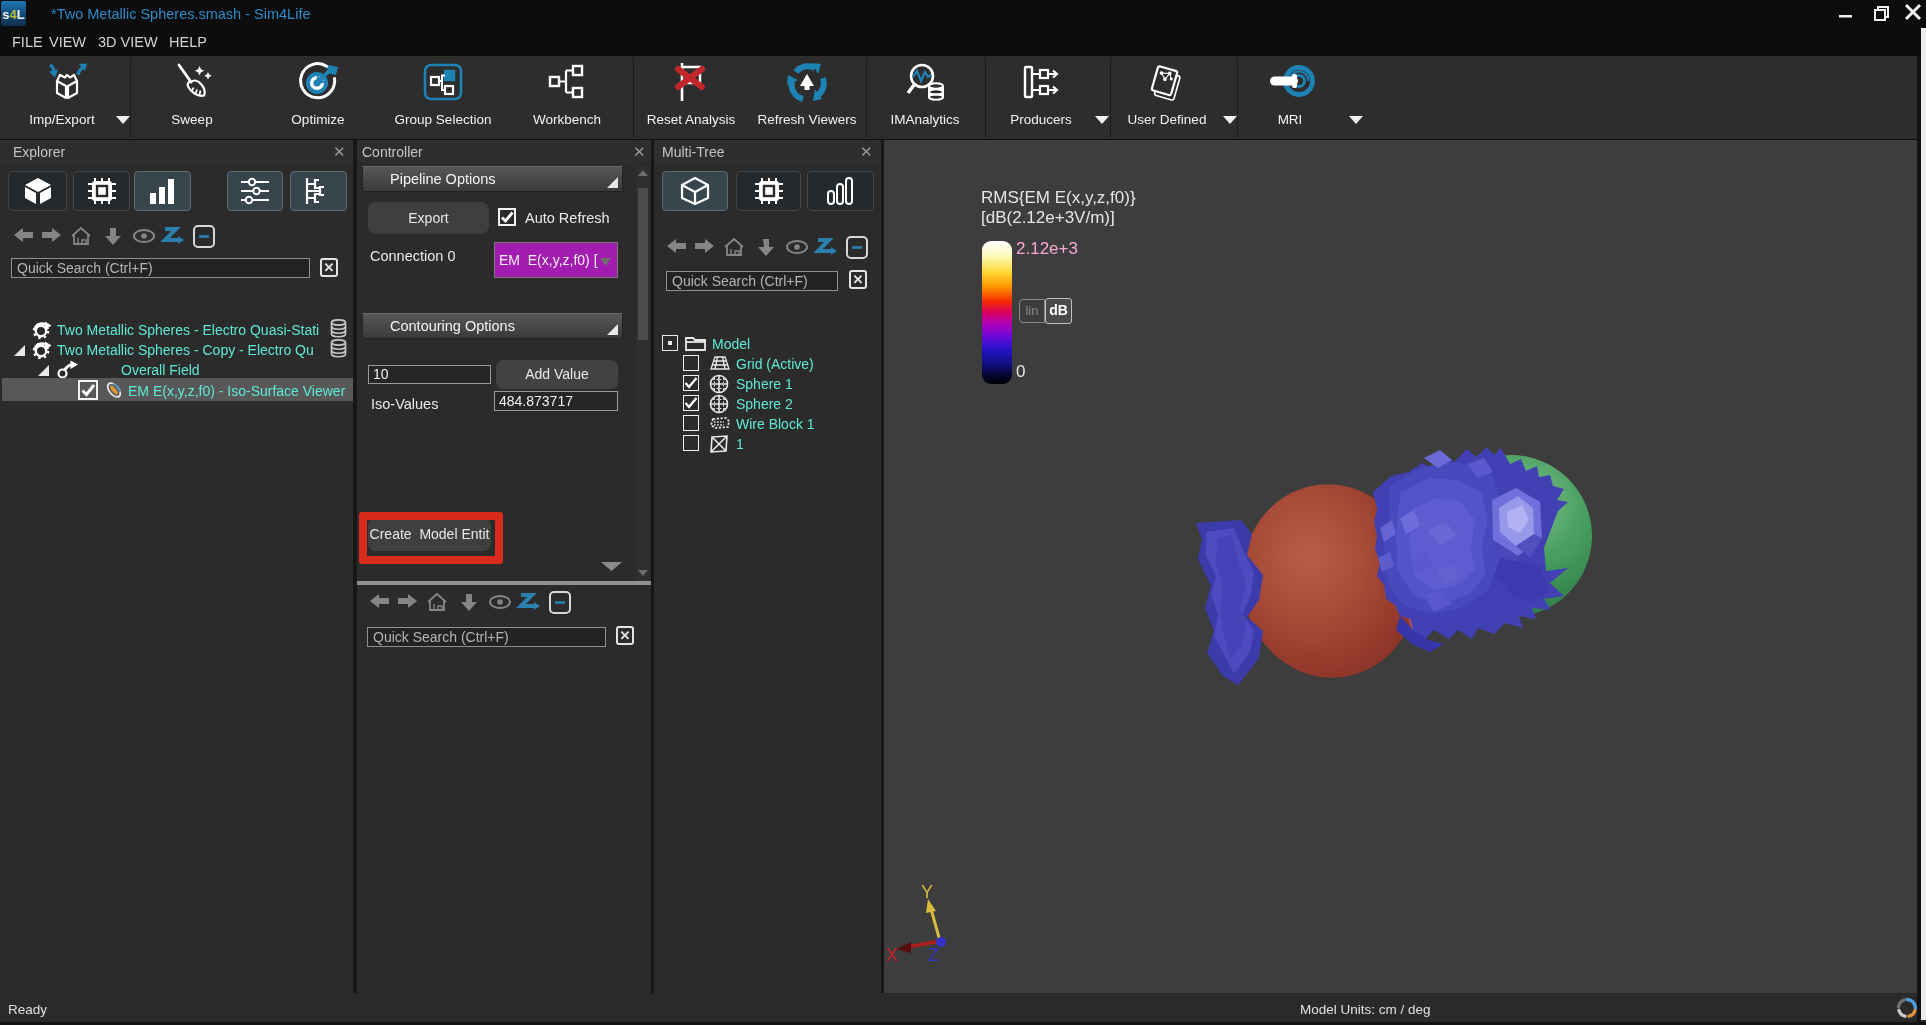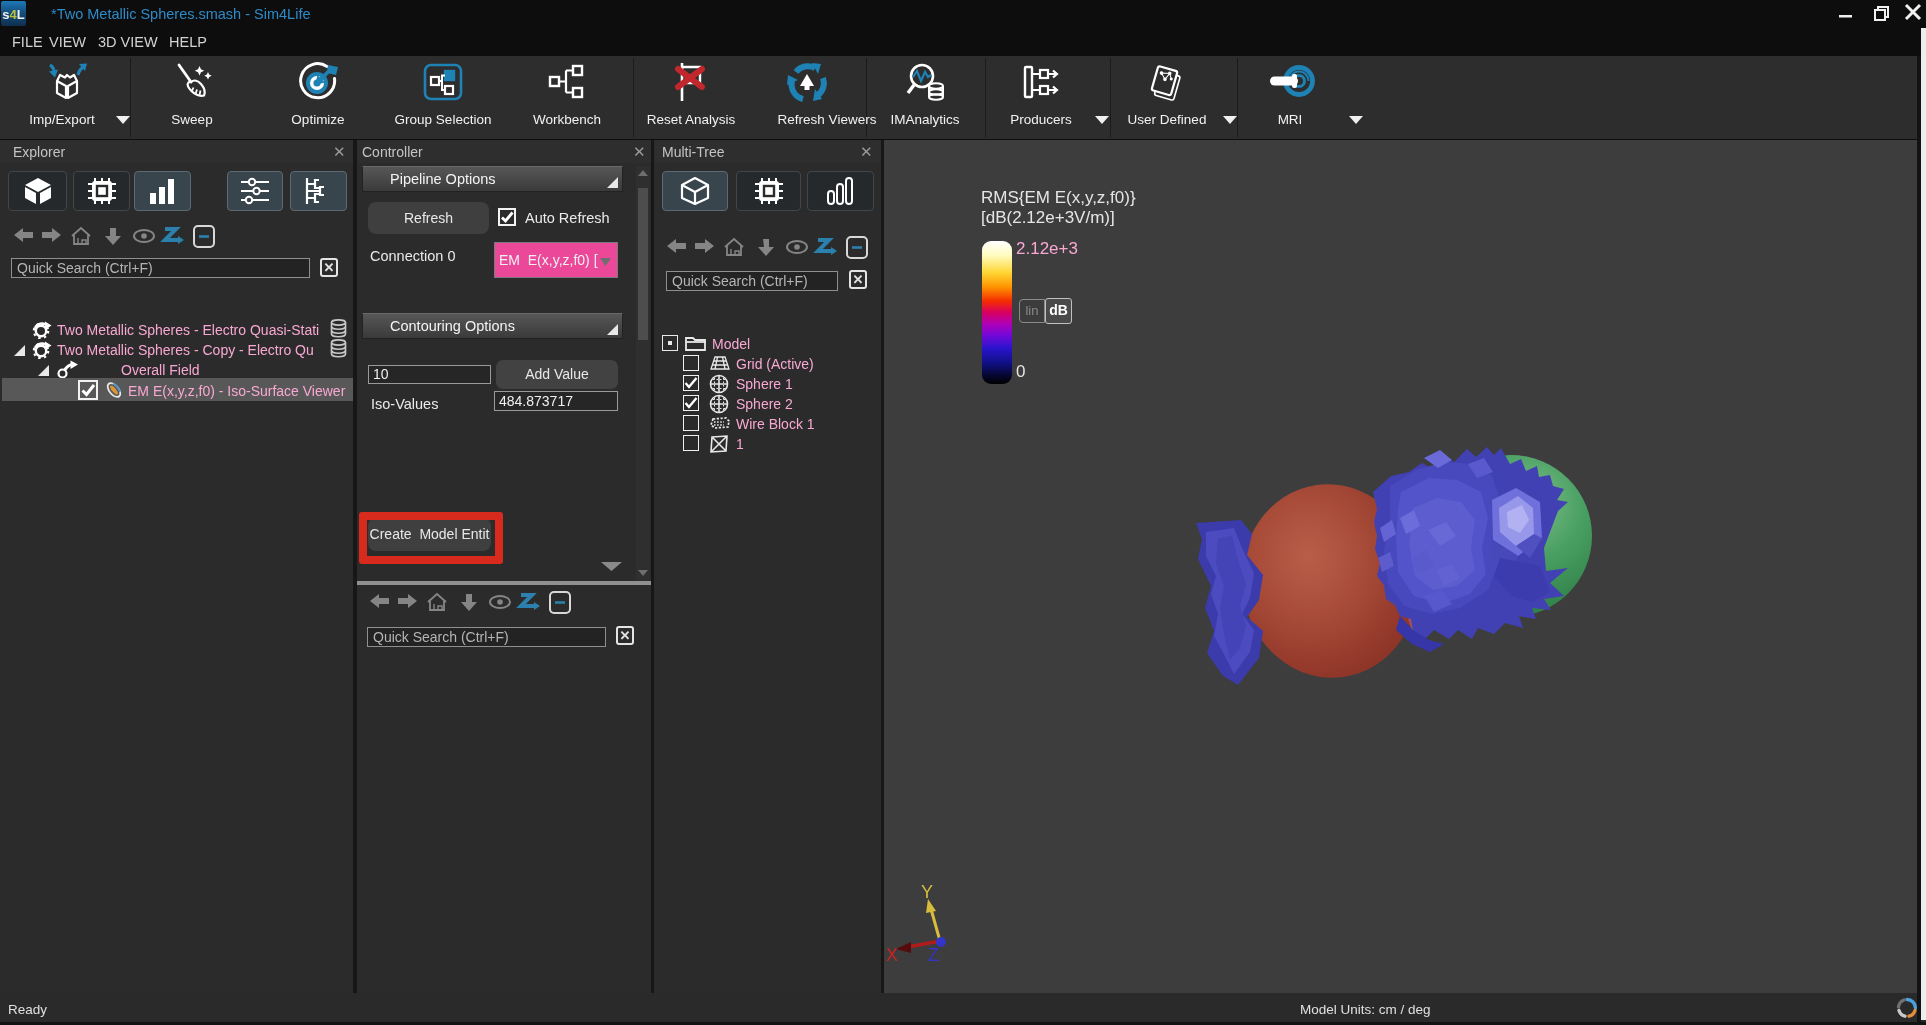--- a/index.html
+++ b/index.html
@@ -33,21 +33,21 @@
 .phead .x { position:absolute; top:3px; font-size:15px; color:#9a9a9a; }
 #explorer { left:0; width:353px; }
 #controller { left:357px; width:294px; }
 #multitree { left:654px; width:227px; }
 .vsplit { position:absolute; top:140px; height:853px; background:#171717; }
 
 .bigbtn { position:absolute; top:31px; height:40px; border-radius:4px; border:1px solid #41464a; background:#25292c; }
 .bigbtn.sel { background:#39454d; border-color:#5c6a73; }
 .qsearch { position:absolute; height:20px; background:#232323; border:1px solid #8f8f8f; font-size:14px; color:#b5b5b5; padding-left:5px; line-height:18px; }
 .qclear { position:absolute; width:18px; height:19px; border:2px solid #e4e4e4; border-radius:3px; color:#e4e4e4; text-align:center; line-height:15px; font-size:13px; font-weight:bold; }
-.trow { position:absolute; font-size:14px; color:#f9a8d4; white-space:nowrap; }
+.trow { position:absolute; font-size:14px; color:#5eead4; white-space:nowrap; }
 .dbicon { position:absolute; }
 
 
 .secbar { position:absolute; left:5px; width:261px; height:26px; background:linear-gradient(#575757,#3a3a3a); border:1px solid #222; border-top:1px solid #686868; color:#f4f4f4; font-size:14.5px; text-align:left; padding-left:27px; line-height:24px; }
 .corner { position:absolute; right:4px; bottom:3px; width:0; height:0; border-left:11px solid transparent; border-bottom:11px solid #e8e8e8; }
 .cbtn { position:absolute; background:#373737; border:1px solid #5e5e5e; border-radius:3px; color:#e8e8e8; font-size:14px; text-align:center; }
 .cinput { position:absolute; background:#262626; border:1px solid #9a9a9a; color:#f0f0f0; font-size:14px; padding-left:4px; }
 .clabel { position:absolute; font-size:14.5px; color:#eaeaea; }
 .chk { position:absolute; width:18px; height:18px; background:transparent; border:2px solid #f2f2f2; }
 .chk svg { position:absolute; left:0px; top:1px; }
@@ -152,21 +152,21 @@
   <svg class="ricon" style="left:807px; top:5px;" width="44" height="42" viewBox="0 0 44 42">
     <path d="M11 11 A15 15 0 0 1 30 7" stroke="#1e82b4" stroke-width="6" fill="none"></path>
     <path d="M36 3 L27 2 L33 13 Z" fill="#1e82b4"></path>
     <path d="M38 17 A15 15 0 0 1 33 34" stroke="#1e82b4" stroke-width="6" fill="none"></path>
     <path d="M28 40 L37 38 L30 28 Z" fill="#1e82b4"></path>
     <path d="M18 38 A15 15 0 0 1 7 20" stroke="#1e82b4" stroke-width="6" fill="none"></path>
     <path d="M3 14 L2 24 L13 19 Z" fill="#1e82b4"></path>
     <path d="M22 13 L29 25 L15 25 Z" fill="#fff"></path>
     <rect x="19.5" y="24" width="5" height="5" fill="#fff"></rect>
   </svg>
-  <div class="rlabel" style="left:807px;margin-left:20px;">Refresh Viewers</div>
+  <div class="rlabel" style="left:807px;">Refresh Viewers</div>
 
   <svg class="ricon" style="left:925px; top:5px;" width="44" height="42" viewBox="0 0 44 42">
     <circle cx="19" cy="15" r="11" stroke="#fff" stroke-width="2.6" fill="none"></circle>
     <path d="M10 16 L14 10 L18 20 L22 11 L25 16 L28 14" stroke="#1e82b4" stroke-width="2.2" fill="none"></path>
     <path d="M11 24 L5 32" stroke="#fff" stroke-width="3.4"></path>
     <ellipse cx="33" cy="25" rx="7" ry="2.8" stroke="#fff" stroke-width="2" fill="none"></ellipse>
     <path d="M26 25 L26 36 M40 25 L40 36" stroke="#fff" stroke-width="2" fill="none"></path>
     <ellipse cx="33" cy="31" rx="7" ry="2.8" stroke="#fff" stroke-width="2" fill="none"></ellipse>
     <ellipse cx="33" cy="36" rx="7" ry="2.8" stroke="#fff" stroke-width="2" fill="none"></ellipse>
   </svg>
@@ -343,29 +343,29 @@
 
   <div class="abs" style="left:279px; top:26px; width:14px; height:415px; background:#2f2f2f;"></div>
   <svg class="abs" style="left:280px; top:28px;" width="12" height="10">
         <path d="M6 2 L11 8 L1 8 Z" fill="#6e6e6e"></path>
       </svg>
   <div class="abs" style="left:281px; top:48px; width:10px; height:152px; background:#4d4d4d;"></div>
   <svg class="abs" style="left:280px; top:428px;" width="12" height="10">
         <path d="M6 8 L11 2 L1 2 Z" fill="#6e6e6e"></path>
       </svg>
 
-  <div class="cbtn" style="left:11px; top:62px; width:121px; height:32px; line-height:32px; border:none; border-radius:8px; background:#3f3f3f;">Refresh</div>
+  <div class="cbtn" style="left:11px; top:62px; width:121px; height:32px; line-height:32px; border:none; border-radius:8px; background:#3f3f3f;">Export</div>
   <div class="chk" style="left:141px; top:68px;">
         <svg width="14" height="13" viewBox="0 0 14 13">
           <path d="M2 6.5 L5.5 10 L12.5 1.5" stroke="#fff" stroke-width="2.8" fill="none"></path>
         </svg>
       </div>
   <div class="clabel" style="left:168px; top:70px;">Auto Refresh</div>
   <div class="clabel" style="left:13px; top:108px;">Connection 0</div>
-  <div class="cinput" style="left:137px; top:102px; width:124px; height:36px; line-height:34px; border-color:#7a7a7a; background:#ec4899;">EM&nbsp; E(x,y,z,f0) [<svg style="position:absolute; right:5px; top:14px;" width="13" height="10">
+  <div class="cinput" style="left:137px; top:102px; width:124px; height:36px; line-height:34px; border-color:#7a7a7a; background:#a21caf;">EM&nbsp; E(x,y,z,f0) [<svg style="position:absolute; right:5px; top:14px;" width="13" height="10">
           <path d="M1 1 L12 1 L6.5 9 Z" fill="#6e6e6e"></path>
         </svg></div>
   <div class="secbar" style="top:173px;">Contouring Options<span class="corner"></span></div>
   <div class="cinput" style="left:11px; top:225px; width:123px; height:19px; line-height:17px;">10</div>
   <div class="cbtn" style="left:139px; top:220px; width:122px; height:29px; line-height:29px; border:none; border-radius:7px; background:#424242;">Add Value</div>
   <div class="clabel" style="left:14px; top:256px;">Iso-Values</div>
   <div class="cinput" style="left:137px; top:251px; width:124px; height:20px; line-height:18px;">484.873717</div>
   <div class="cbtn" style="left:11px; top:378px; width:123px; height:33px; line-height:33px; border:none; border-radius:8px; background:#3f3f3f;">Create&nbsp; Model Entit</div>
   <div class="abs" style="left:2px; top:372px; width:144px; height:52px; border:8px solid #d92a1e; border-radius:3px;"></div>
   <svg class="abs" style="left:243px; top:421px;" width="23" height="11">

